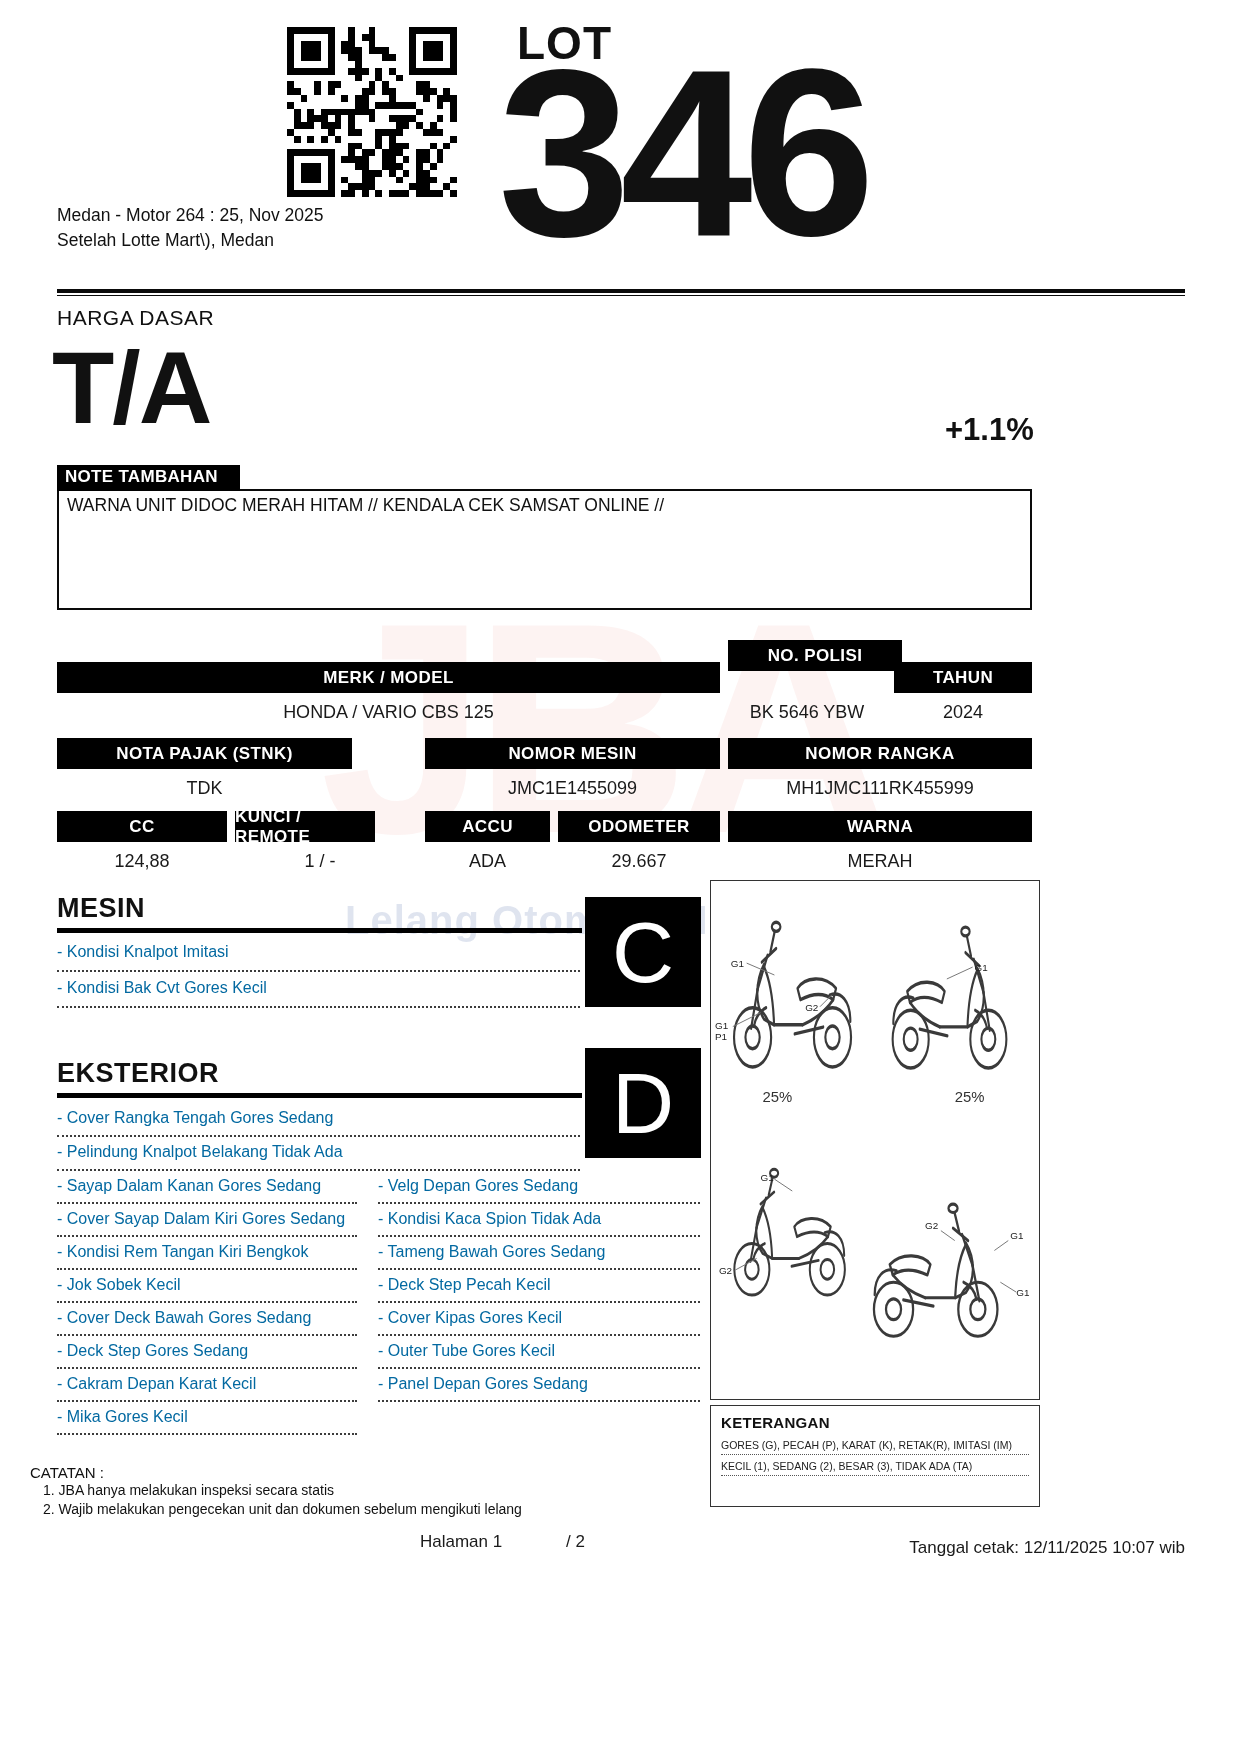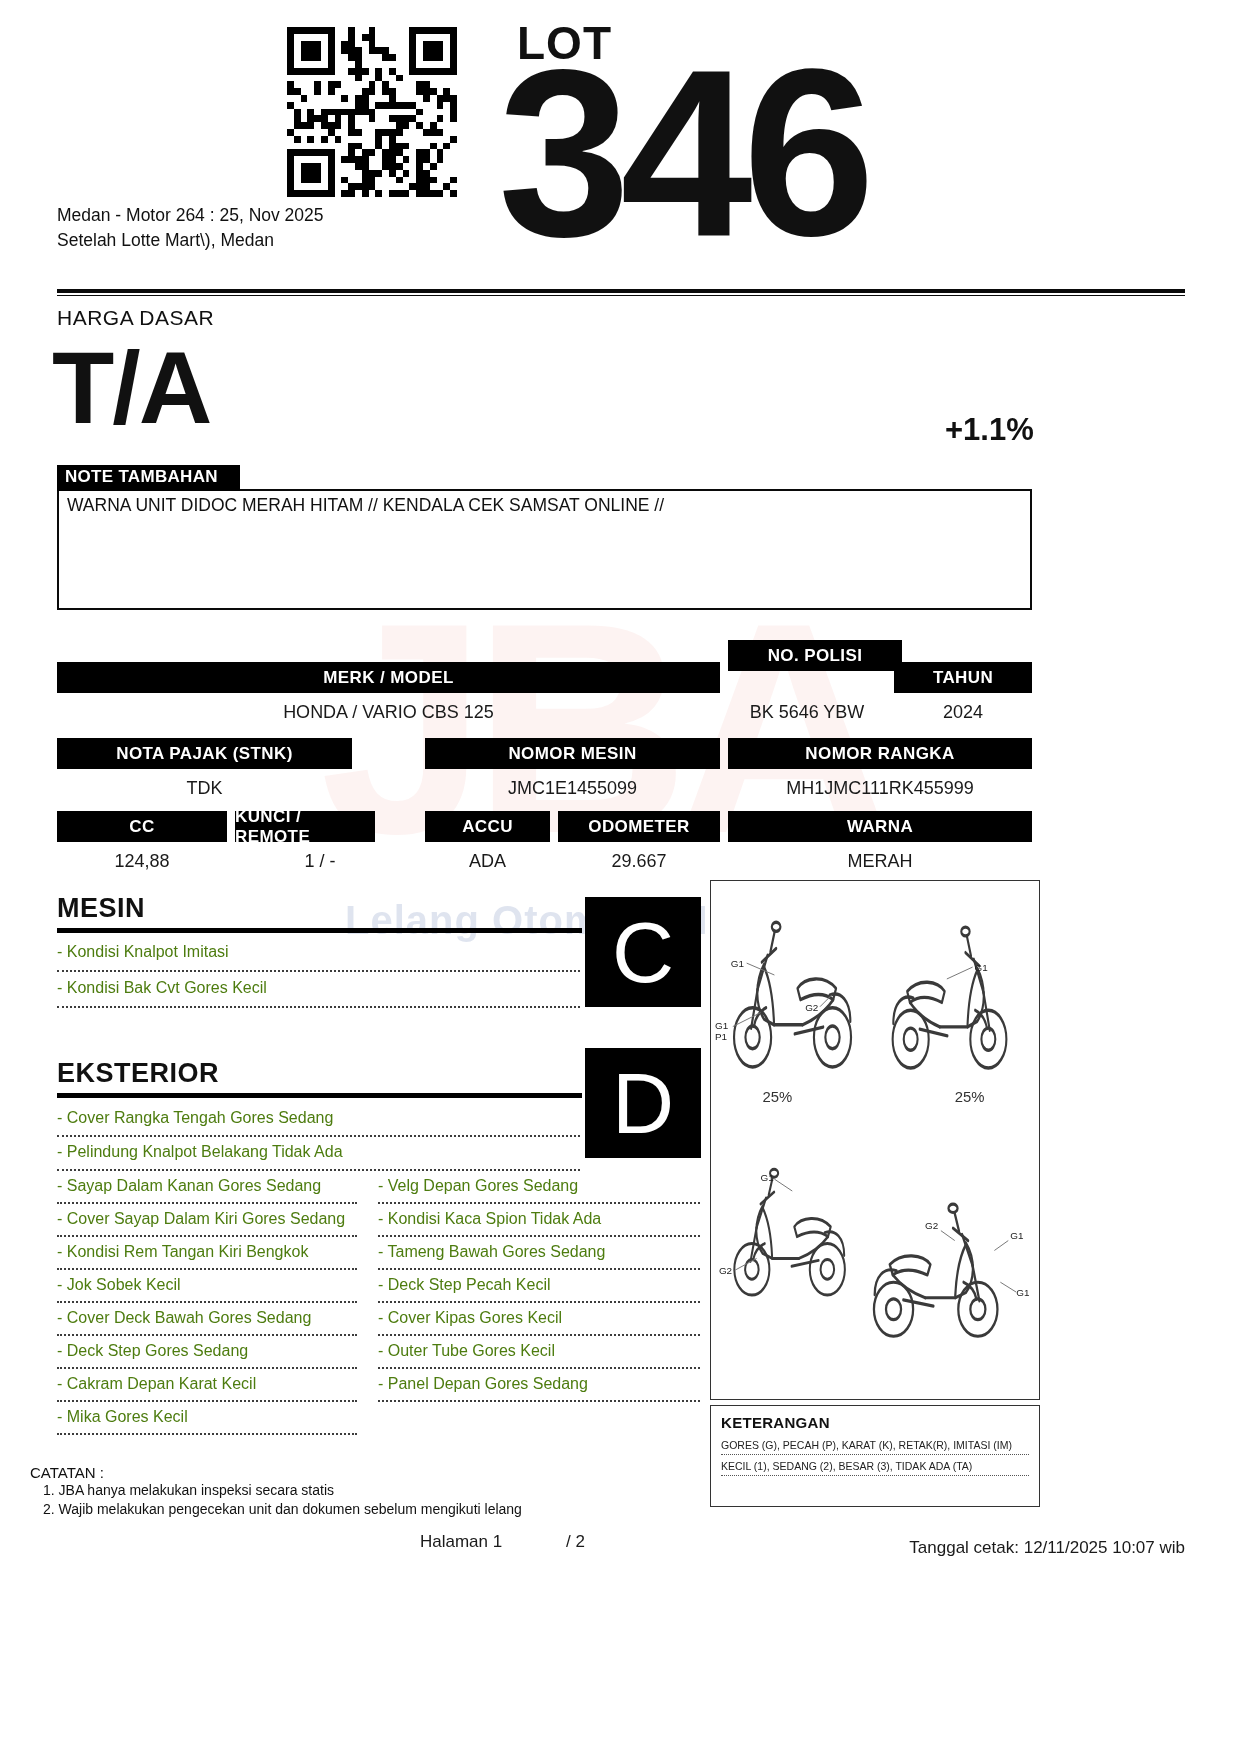--- a/index.html
+++ b/index.html
@@ -36,21 +36,21 @@
   .thead { position:absolute; height:31px; background:#000; color:#fff; font-weight:700; font-size:17px;
            display:flex; align-items:center; justify-content:center; letter-spacing:.4px; }
   .tval { position:absolute; height:30px; font-size:18px; display:flex; align-items:center;
           justify-content:center; color:#1a1a1a; }
 
   
   .sec-title { position:absolute; font-size:27px; font-weight:700; letter-spacing:.5px; }
   .sec-rule { position:absolute; height:5px; background:#000; }
   .grade { position:absolute; width:116px; height:110px; background:#000; color:#fff;
            display:flex; align-items:center; justify-content:center; font-size:86px; font-weight:400; }
-  .item { font-size:16px; border-bottom:2px dotted #3c3c3c; color:#4d7c0f; white-space:nowrap;
+  .item { font-size:16px; border-bottom:2px dotted #3c3c3c; color:#0369a1; white-space:nowrap;
           overflow:visible; }
   .row36 { height:36px; line-height:32px; }
   .row34 { height:34px; line-height:30px; }
   .row33 { height:33px; line-height:29px; }
 
   
   .diagram-box { position:absolute; left:710px; top:880px; width:330px; height:520px; border:1.5px solid #333; background:#fff; }
   .ket-box { position:absolute; left:710px; top:1405px; width:330px; height:102px; border:1.5px solid #333; background:#fff; }
   .ket-title { font-size:15px; font-weight:700; margin:8px 10px 4px; letter-spacing:.3px; }
   .ket-line { font-size:10.5px; margin:1px 10px; padding:4px 0 3px; border-bottom:1.5px dotted #555; color:#222; }

